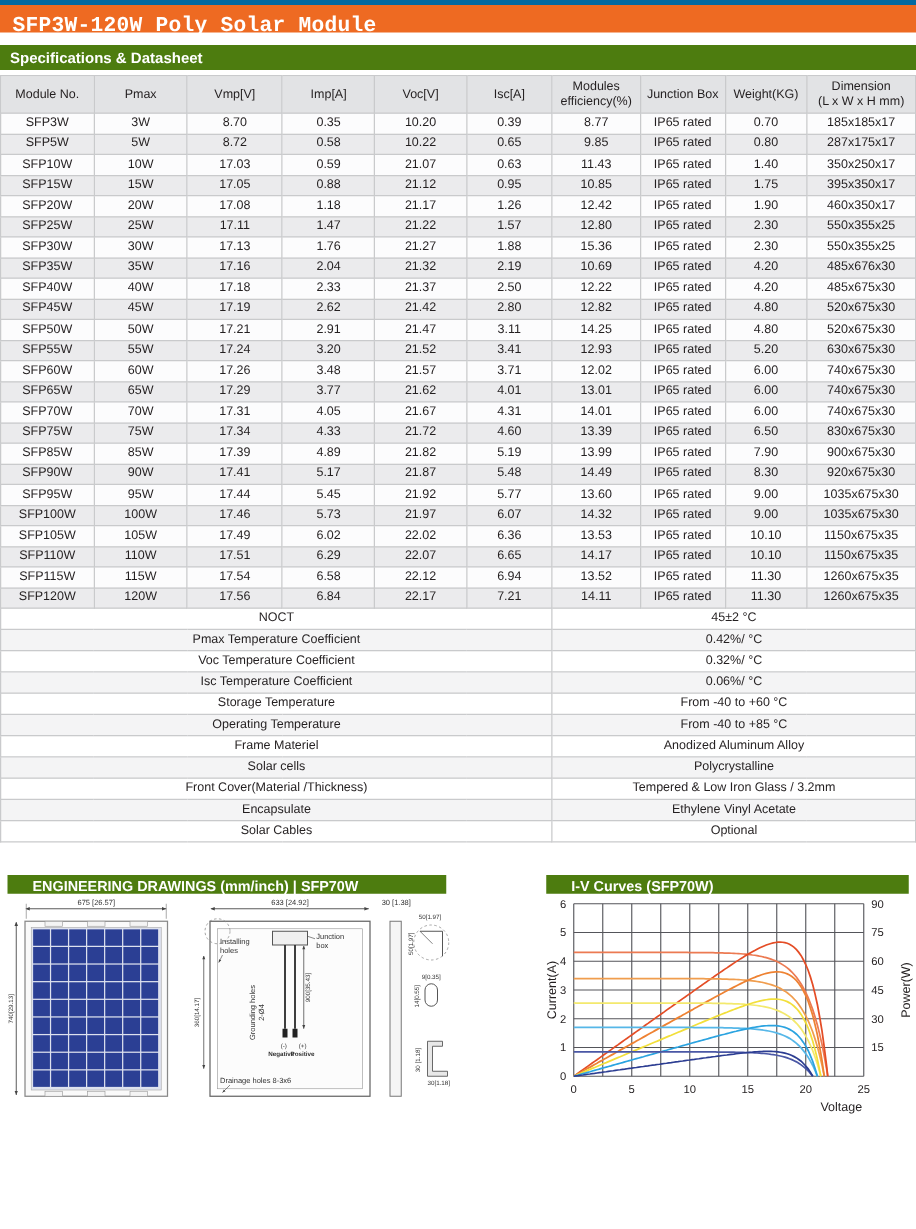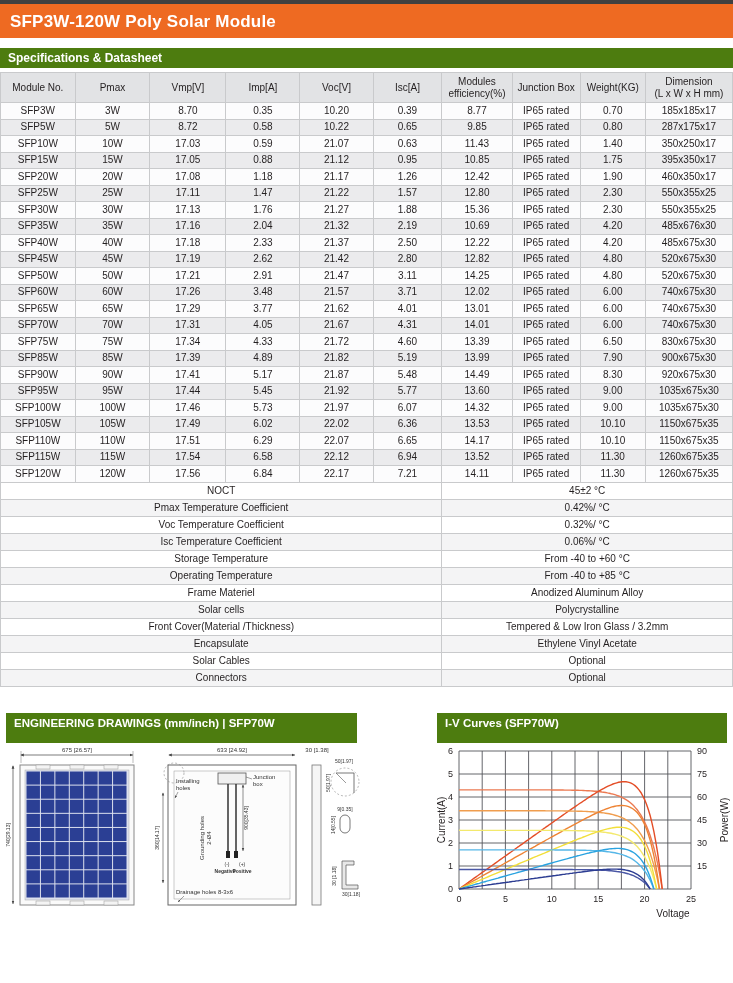--- a/index.html
+++ b/index.html
@@ -1,38 +1,38 @@
 <!DOCTYPE html>
 <html><head>
 <meta charset="utf-8">
 <style>
   * { margin:0; padding:0; box-sizing:border-box; }
   html,body { background:#ffffff; }
   body { width:733px; height:983px; font-family:"Liberation Sans", sans-serif; color:#231f20; overflow:hidden; }
 
-  .banner { background:#ee6a22; border-top:4px solid #404040; height:38px; }
+  .banner { background:#ee6a22; border-top:4px solid #0369a1; height:26px;font-family:Liberation Mono, monospace; }
   .banner h1 { color:#ffffff; font-size:17px; font-weight:bold; padding:8px 0 0 10px; letter-spacing:0.2px; }
 
   .sec-bar { background:#4d7c0f; color:#ffffff; font-weight:bold; }
   .sec-bar.main { height:20px; line-height:20px; font-size:12px; padding-left:8px; margin-top:10px; }
 
   table.spec { width:733px; border-collapse:collapse; table-layout:fixed; margin-top:4px; font-size:10px;padding-left:48px; }
   table.spec th, table.spec td { border:1px solid #c9cacc; text-align:center; vertical-align:middle; }
   table.spec thead th { background:#e2e3e5; font-weight:normal; height:30px; white-space:pre-line; line-height:12px; }
   #module-rows td { height:16.5px; line-height:12px; }
   #module-rows tr:nth-child(even) { background:#ebebed; }
   #module-rows tr:nth-child(odd) { background:#fcfcfd; }
   #spec-rows td { height:17px; line-height:12px; }
   #spec-rows tr:nth-child(even) { background:#f4f4f5; }
 
   .bottom { display:flex; margin-top:26px; }
   .left-col { width:363px; padding-left:6px; }
   .spacer { width:74px; }
   .right-col { width:296px; }
-  .sec-bar.sub { height:30px; line-height:21px; font-size:11.5px; padding-left:8px; }
+  .sec-bar.sub { height:15px; line-height:21px; font-size:11.5px; padding-left:20px; }
   .left-col .sec-bar.sub { width:351px; }
   .right-col .sec-bar.sub { width:290px; }
 
   svg text { font-family:"Liberation Sans", sans-serif; fill:#333333; }
   .dim { font-size:6px; }
   .dim-s { font-size:5px; }
   .lbl { font-size:6px; }
   .tick { font-size:9px; fill:#231f20; }
   .axis-lbl { font-size:10px; fill:#231f20; }
 </style>
@@ -203,20 +203,32 @@
         <td>17.21</td>
         <td>2.91</td>
         <td>21.47</td>
         <td>3.11</td>
         <td>14.25</td>
         <td>IP65 rated</td>
         <td>4.80</td>
         <td>520x675x30</td>
       </tr>
       <tr>
+        <td>SFP55W</td>
+        <td>55W</td>
+        <td>17.24</td>
+        <td>3.20</td>
+        <td>21.52</td>
+        <td>3.41</td>
+        <td>12.93</td>
+        <td>IP65 rated</td>
+        <td>5.20</td>
+        <td>630x675x30</td>
+      </tr>
+      <tr>
         <td>SFP60W</td>
         <td>60W</td>
         <td>17.26</td>
         <td>3.48</td>
         <td>21.57</td>
         <td>3.71</td>
         <td>12.02</td>
         <td>IP65 rated</td>
         <td>6.00</td>
         <td>740x675x30</td>
@@ -390,24 +402,20 @@
       <tr>
         <td colspan="6">Front Cover(Material /Thickness)</td>
         <td colspan="4">Tempered &amp; Low Iron Glass / 3.2mm</td>
       </tr>
       <tr>
         <td colspan="6">Encapsulate</td>
         <td colspan="4">Ethylene Vinyl Acetate</td>
       </tr>
       <tr>
         <td colspan="6">Solar Cables</td>
-        <td colspan="4">Optional</td>
-      </tr>
-      <tr>
-        <td colspan="6">Connectors</td>
         <td colspan="4">Optional</td>
       </tr>
     </tbody>
 </table>
 
 <div class="bottom">
   <div class="left-col">
     <div class="sec-bar sub">
       <span>ENGINEERING DRAWINGS (mm/inch) |  SFP70W</span>
     </div>

